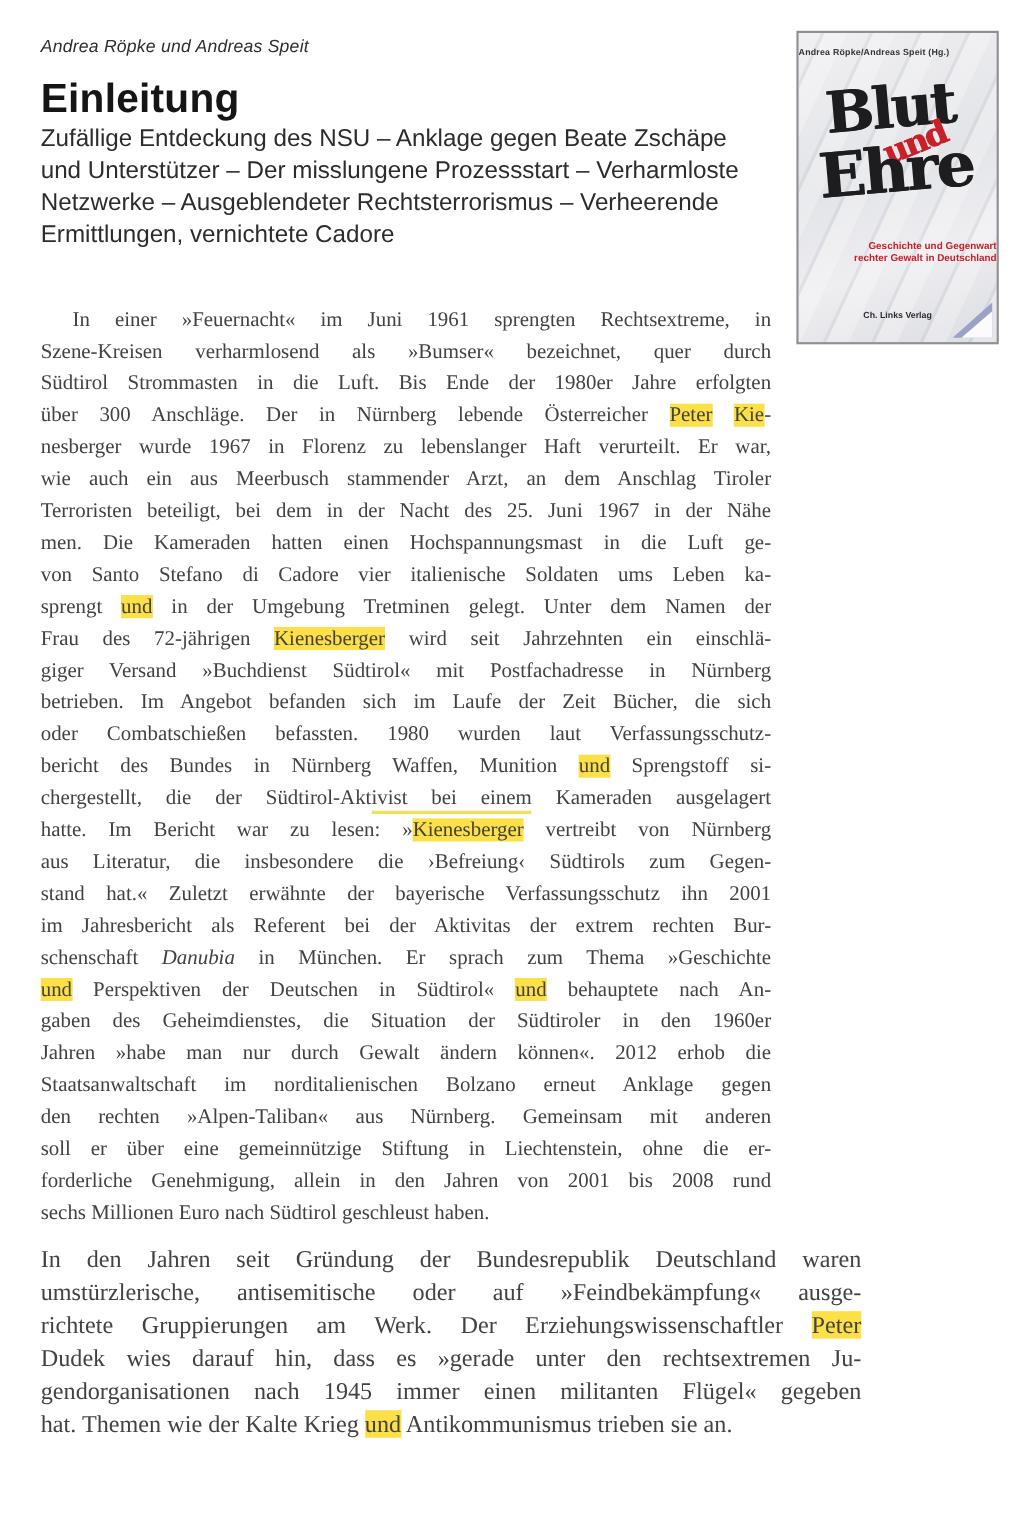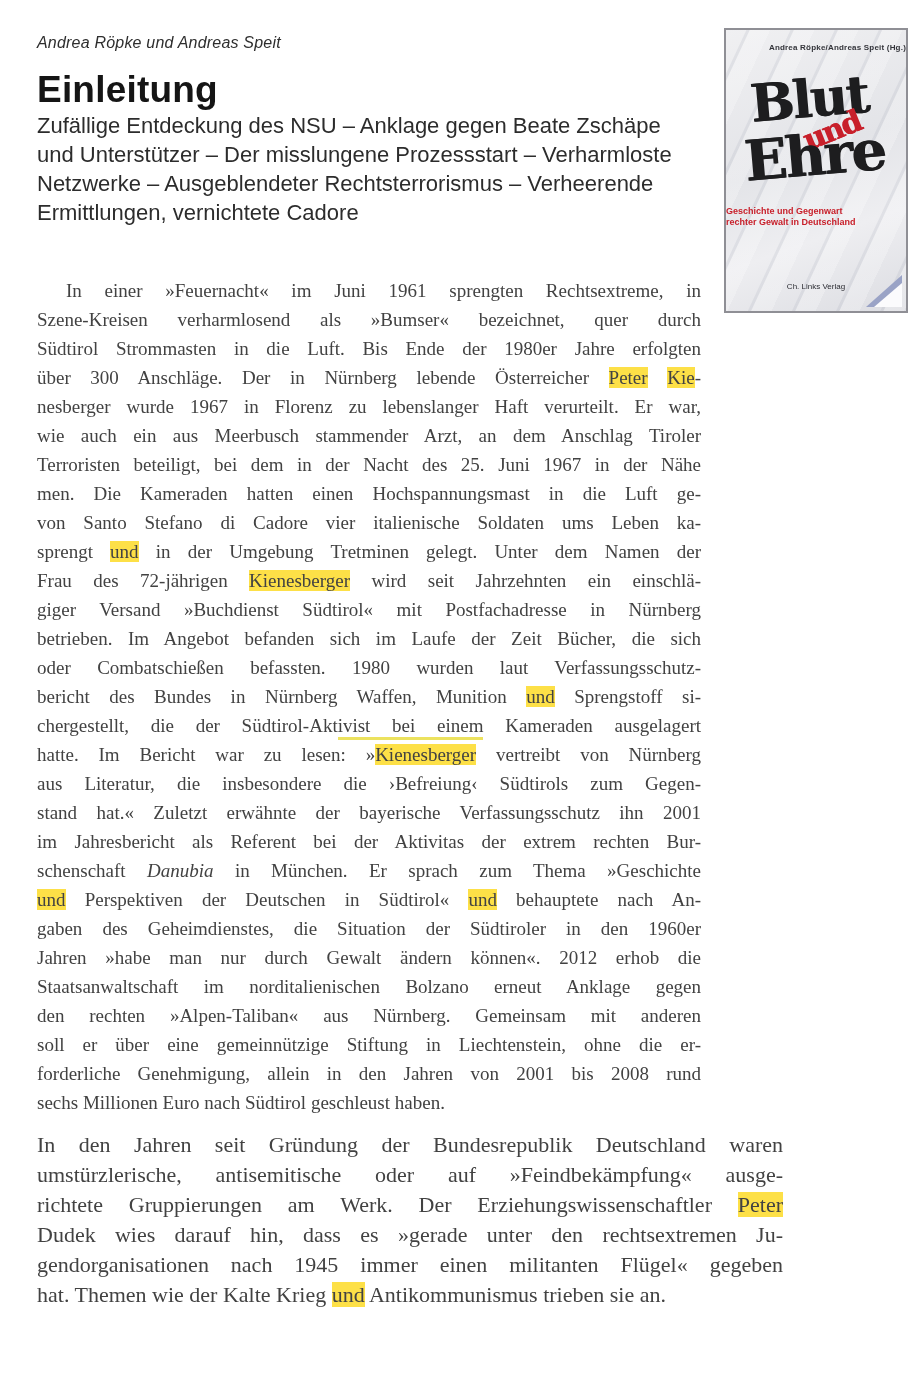--- a/index.html
+++ b/index.html
@@ -21,38 +21,38 @@
   
   .cover{
     position:absolute;left:724px;top:28px;width:180px;height:281px;
     border:2px solid #8f8f95;
     background:
       repeating-linear-gradient(115deg, rgba(255,255,255,.0) 0 18px, rgba(160,165,180,.18) 19px 21px, rgba(255,255,255,.25) 22px 40px),
       linear-gradient(160deg,#f0f0f2 0%,#e3e4e8 45%,#eeeef1 70%,#dcdde2 100%);
     overflow:hidden;
   }
   .cover-authors{
-    position:absolute;left:0;right:0;top:13px;text-align:right;
+    position:absolute;left:0;right:0;top:13px;text-align:left;
     font-family:"Liberation Sans",sans-serif;font-weight:bold;
     font-size:8px;color:#33343a;letter-spacing:.2px;
   }
   .frak{font-family:"DejaVu Serif",serif;font-weight:bold;letter-spacing:-2px;color:#1d1d1f;
         text-shadow:1px 0 0 #1d1d1f;}
   .w-blut{position:absolute;left:24px;top:38px;font-size:52px;transform:rotate(-5deg);}
   .w-und{position:absolute;left:76px;top:83px;font-size:30px;transform:rotate(-22deg);
          color:#c8202b;text-shadow:1px 0 0 #c8202b;}
   .w-ehre{position:absolute;left:18px;top:92px;font-size:56px;transform:rotate(-5deg);}
   .cover-subtitle{
-    position:absolute;left:0;right:0;top:176px;text-align:left;
+    position:absolute;left:0;right:0;top:188px;text-align:right;
     font-family:"Liberation Sans",sans-serif;font-weight:bold;
     font-size:9px;line-height:11px;color:#c8202b;
   }
   .cover-publisher{
     position:absolute;left:0;right:0;top:252px;text-align:center;
-    font-family:"Liberation Sans",sans-serif;font-weight:normal;
+    font-family:"Liberation Sans",sans-serif;font-weight:bold;
     font-size:8px;color:#2c2d33;
   }
   .fold{position:absolute;right:4px;bottom:4px;width:0;height:0;
         border-left:36px solid transparent;border-bottom:32px solid #9aa3c6;}
   .fold2{position:absolute;right:4px;bottom:4px;width:0;height:0;
         border-left:28px solid transparent;border-bottom:24px solid #fbfbfd;}
 
   
   .body-text{position:absolute;left:37px;top:276px;color:#424242;}
   .para{margin:0;}

